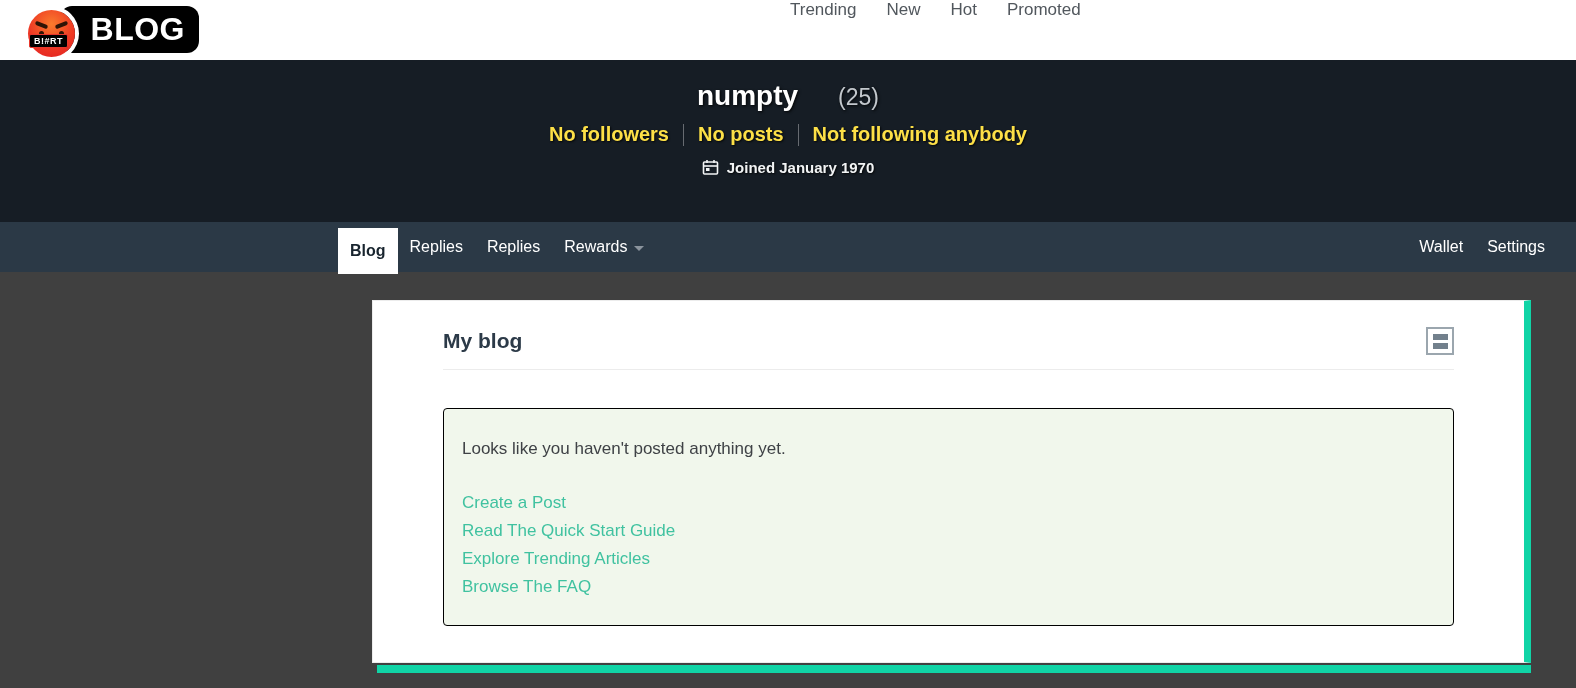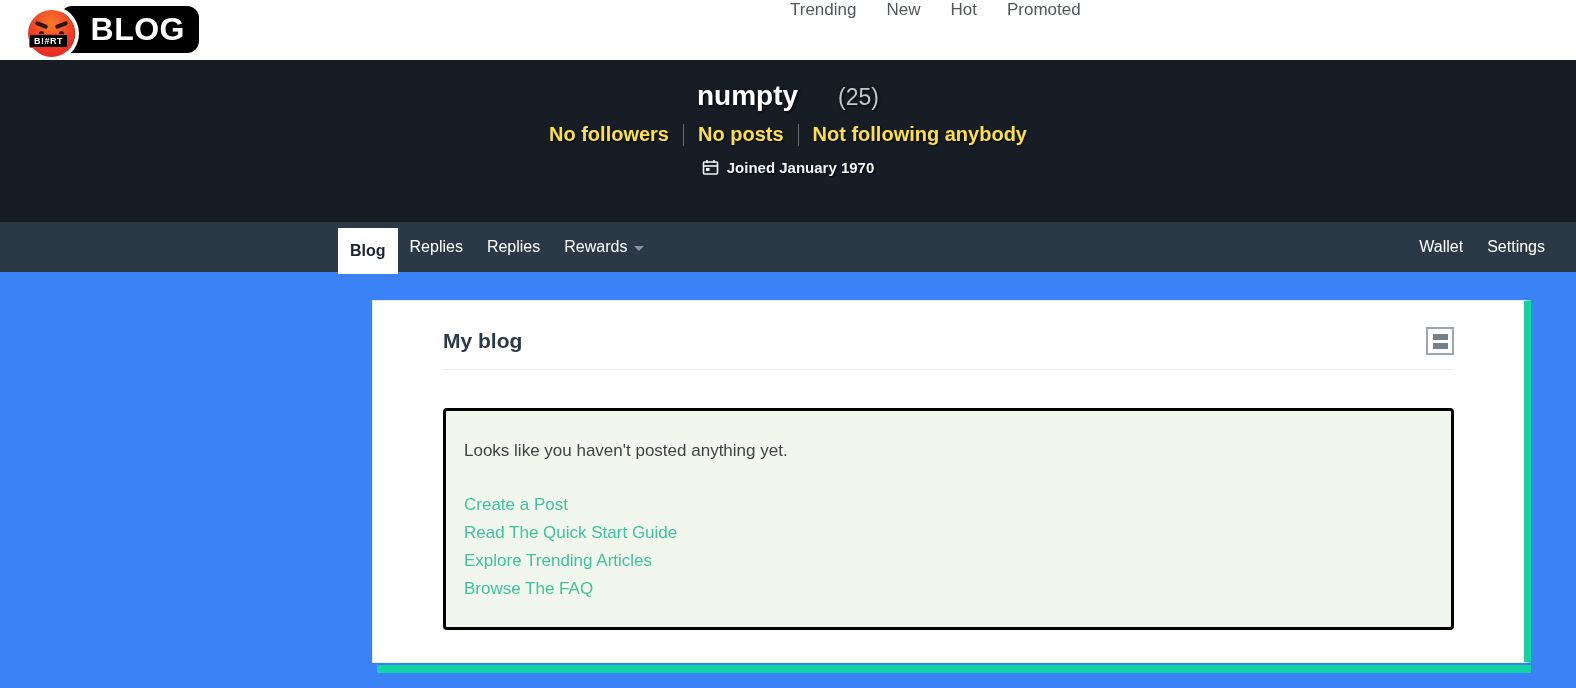--- a/index.html
+++ b/index.html
@@ -47,32 +47,32 @@
             display:flex; overflow:visible; z-index:2; }
   .tabs-left { display:flex; margin-left:338px; }
   .tabs-right { display:flex; margin-left:auto; margin-right:19px; }
   .tab { display:flex; align-items:center; padding:0 12px; font-size:16px; color:#fff;
          text-decoration:none; cursor:pointer; }
   .tab.active { background:#fff; color:#18242e; font-weight:600; margin-top:6px; height:46px; }
   .caret { width:0; height:0; border-left:5px solid transparent; border-right:5px solid transparent;
            border-top:5px solid #8b949d; margin-left:7px; margin-top:2px; }
 
   
-  .content { position:absolute; left:0; top:272px; width:1576px; height:416px; background:#3b82f6; }
+  .content { position:absolute; left:0; top:272px; width:1576px; height:416px; background:#404040; }
   .card { position:absolute; left:372px; top:28px; width:1159px; height:363px; background:#fff;
           border:1px solid #ececec; border-right:7px solid #10d4a6; padding:0 70px; }
   .green-bottom-bar { position:absolute; left:377px; top:393px; width:1154px; height:8px; background:#10d4a6; }
   .card-head { margin-top:26px; height:28px; display:flex; align-items:center; justify-content:space-between; }
   .card-head h2 { font-size:21px; font-weight:600; color:#2c3a48; }
   .list-toggle { width:28px; height:28px; background:#fff; border:2px solid #9ba6ae;
                  display:flex; flex-direction:column; align-items:center; justify-content:center;
                  gap:3px; cursor:pointer; padding:0; }
   .list-toggle .bar { width:15px; height:6px; background:#72808c; display:block; }
   .rule { border:none; border-top:1px solid #ececec; margin-top:14px; }
-  .alert { margin-top:38px; background:#f1f7ec; border:3px solid #000000; border-radius:4px;
+  .alert { margin-top:38px; background:#f1f7ec; border:1px solid #000000; border-radius:4px;
            padding:30px 18px 24px; }
   .alert p { font-size:17px; color:#3f4246; margin-bottom:30px; }
   .alert-links a { display:block; font-size:17px; line-height:28px; color:#40c2a0;
                    text-decoration:none; cursor:pointer; width:max-content; }
 </style>
 </head>
 <body>
 
 <div class="screen">
 

